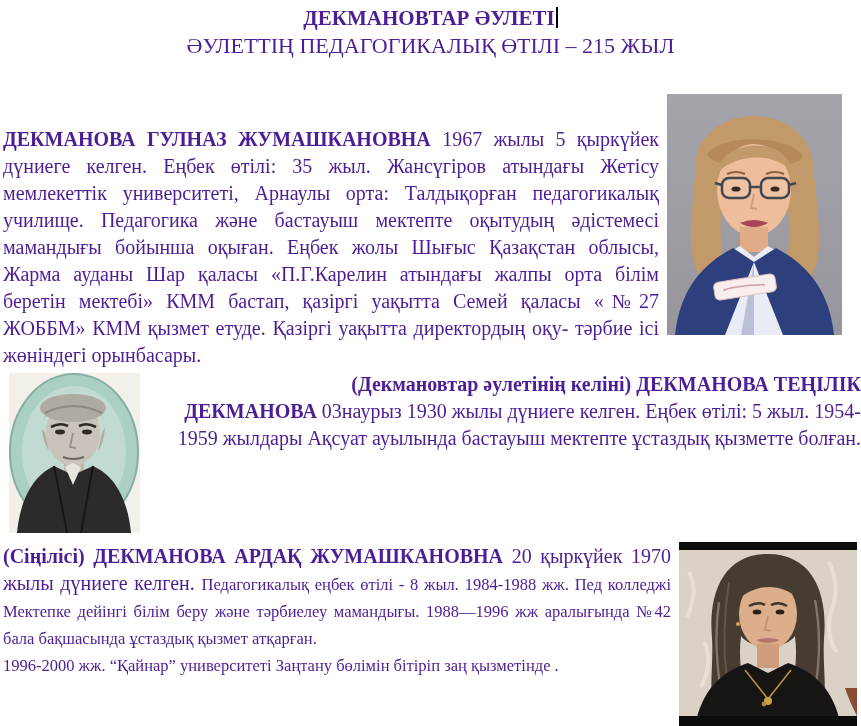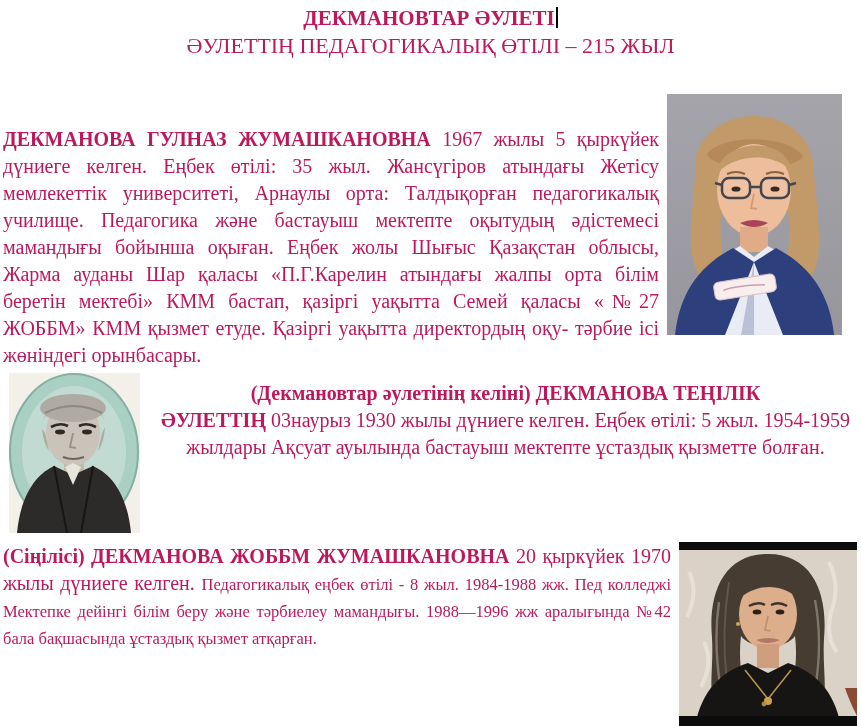--- a/index.html
+++ b/index.html
@@ -1,27 +1,27 @@
 <!DOCTYPE html>
 <html><head>
 <meta charset="utf-8">
 <style>
   html,body{margin:0;padding:0;background:#fff;}
   .page{
     position:relative;width:861px;height:726px;background:#ffffff;
-    font-family:"Liberation Serif","DejaVu Serif",serif;color:#be185d;overflow:hidden;
+    font-family:"Liberation Serif","DejaVu Serif",serif;color:#4c1d95;overflow:hidden;
   }
   .doc-header{position:absolute;top:5px;left:0;width:861px;text-align:center;}
   .title-line{font-size:21px;line-height:27px;font-weight:bold;white-space:nowrap;}
   .subtitle-line{font-size:22px;line-height:27px;font-weight:normal;white-space:nowrap;}
   .caret{display:inline-block;width:2px;height:21px;background:#000;vertical-align:-3px;margin-left:1px;}
   .para{position:absolute;font-size:20px;line-height:27px;}
   .just{text-align:justify;text-justify:inter-word;}
   .p1{left:3px;top:90px;width:656px;margin-top:36px;}
-  .p2{left:150px;top:380px;width:711px;text-align:center;}
+  .p2{left:150px;top:371px;width:711px;text-align:right;}
   .p3{left:3px;top:543px;width:668px;}
   .small-run{font-size:16.5px;line-height:24px;}
   .photo{position:absolute;overflow:hidden;}
   .photo svg{display:block;}
   .ph1{left:667px;top:94px;width:175px;height:241px;}
   .ph2{left:9px;top:373px;width:131px;height:160px;}
   .ph3{left:679px;top:542px;width:178px;height:184px;}
   b{font-weight:bold;}
 </style>
 </head>
@@ -104,29 +104,30 @@
       <path d="M54,84 Q64,88 75,84" stroke="#6b655c" stroke-width="2.2" fill="none"></path>
 
       <path d="M8,160 C12,118 30,100 45,93 L64,102 L84,93 C100,100 118,118 122,160 Z" fill="#2c2b29"></path>
       <path d="M56,94 L64,112 L72,94 L64,90 Z" fill="#e8e5dc"></path>
       <path d="M45,93 L58,160 M84,93 L72,160" stroke="#171614" stroke-width="2" fill="none"></path>
     </svg>
   </div>
 
   <div class="para p2">
     <b>(Декмановтар әулетінің келіні) ДЕКМАНОВА ТЕҢІЛІК</b><br>
-    <b>ӘУЛЕТТІҢ</b>
+    <b>ДЕКМАНОВА</b>
     <span>03наурыз 1930 жылы дүниеге келген. Еңбек өтілі: 5 жыл. 1954-1959 жылдары Ақсуат ауылында  бастауыш мектепте ұстаздық қызметте болған.</span>
   </div>
 
   <div class="para just p3">
-    <b>(Сіңілісі)  ДЕКМАНОВА  ЖОББМ  ЖУМАШКАНОВНА</b>
+    <b>(Сіңілісі)  ДЕКМАНОВА  АРДАҚ  ЖУМАШКАНОВНА</b>
     <span>20 қыркүйек 1970 жылы дүниеге келген.</span>
     <span class="small-run">Педагогикалық  еңбек өтілі - 8 жыл. 1984-1988 жж.  Пед  колледжі Мектепке дейінгі білім беру және тәрбиелеу мамандығы. 1988—1996 жж аралығында №42 бала бақшасында ұстаздық қызмет атқарған.</span>
     <br>
+    <span class="small-run">1996-2000 жж. “Қайнар”  университеті  Заңтану бөлімін бітіріп заң қызметінде .</span>
   </div>
 
   <div class="photo ph3">
     <svg width="178" height="184" viewBox="0 0 178 184" xmlns="http://www.w3.org/2000/svg">
       <rect x="0" y="0" width="178" height="184" fill="#dbd2c7"></rect>
       <path d="M10,30 Q20,50 8,75 M150,20 Q162,45 152,70 Q146,95 158,110" stroke="#e8e0d6" stroke-width="4" fill="none"></path>
       <path d="M25,100 Q35,120 22,145" stroke="#e8e0d6" stroke-width="4" fill="none"></path>
 
       <path d="M89,12 C44,12 29,52 33,96 C35,130 27,156 40,170 L70,170 C63,142 59,118 62,94 C72,108 106,108 116,94 C119,118 115,142 108,170 L139,170 C151,156 143,130 145,96 C149,52 134,12 89,12 Z" fill="#463c31"></path>
       <path d="M40,60 Q34,100 42,150 M136,58 Q144,100 136,148" stroke="#8d8478" stroke-width="2.4" fill="none" opacity="0.8"></path>

